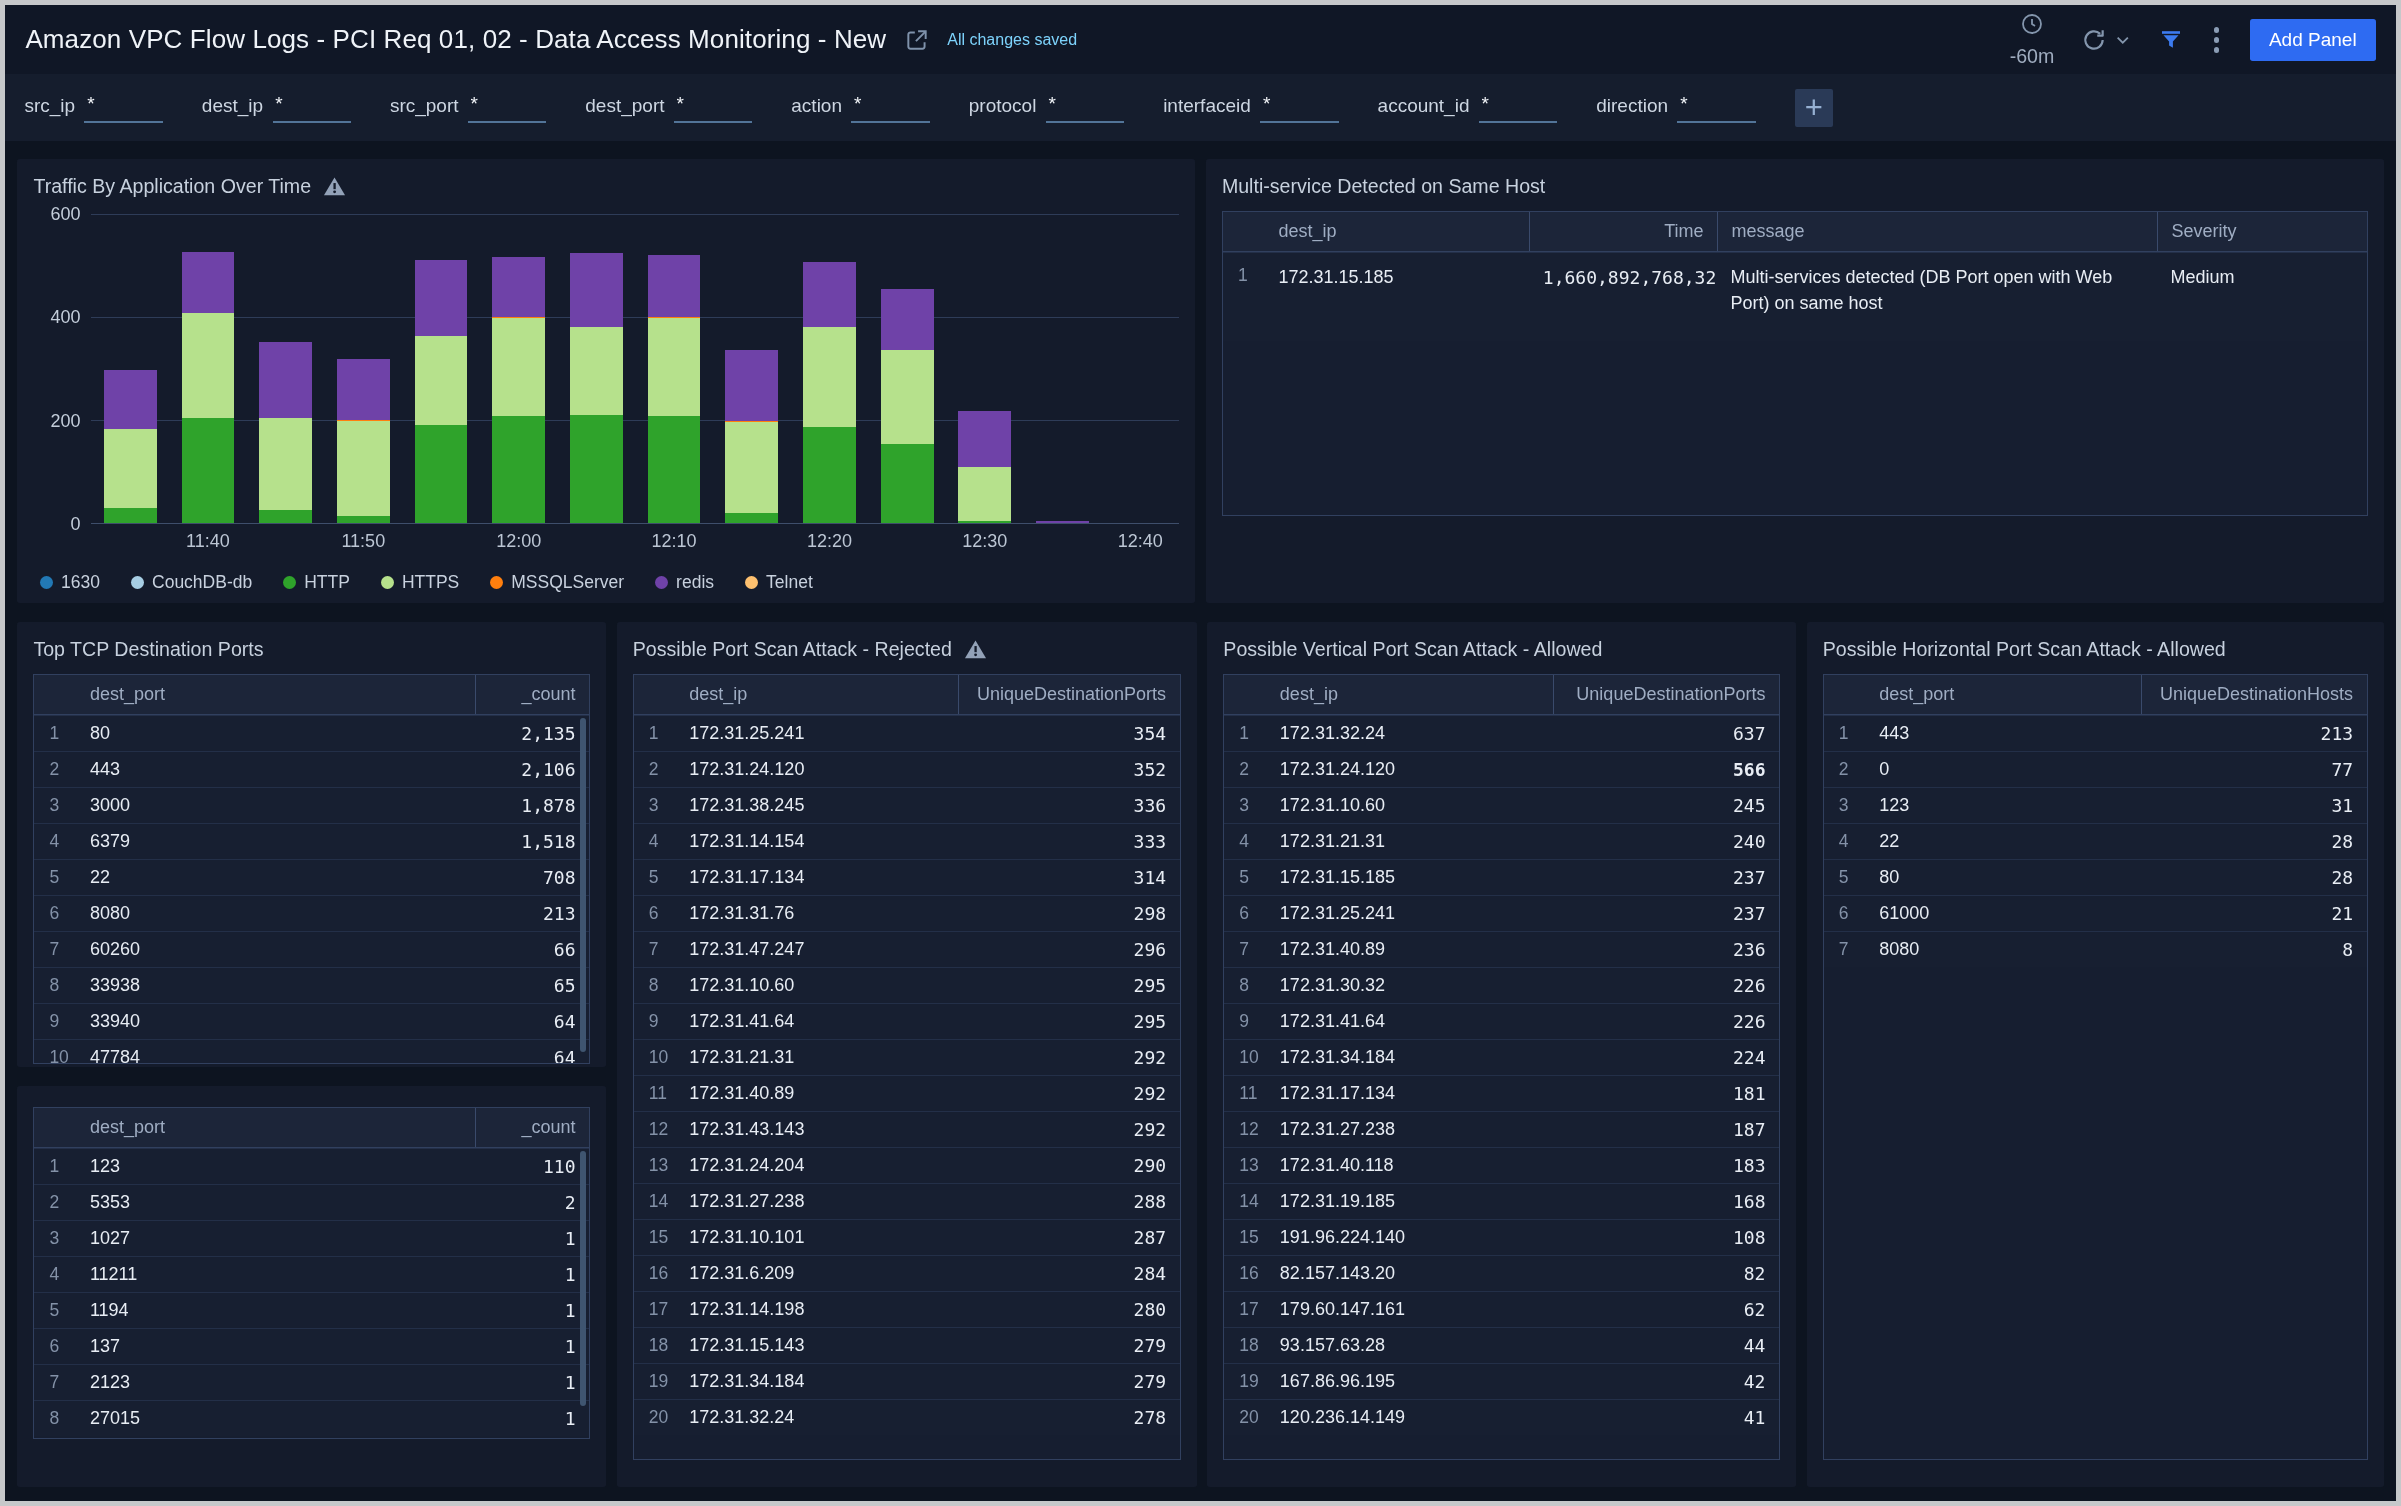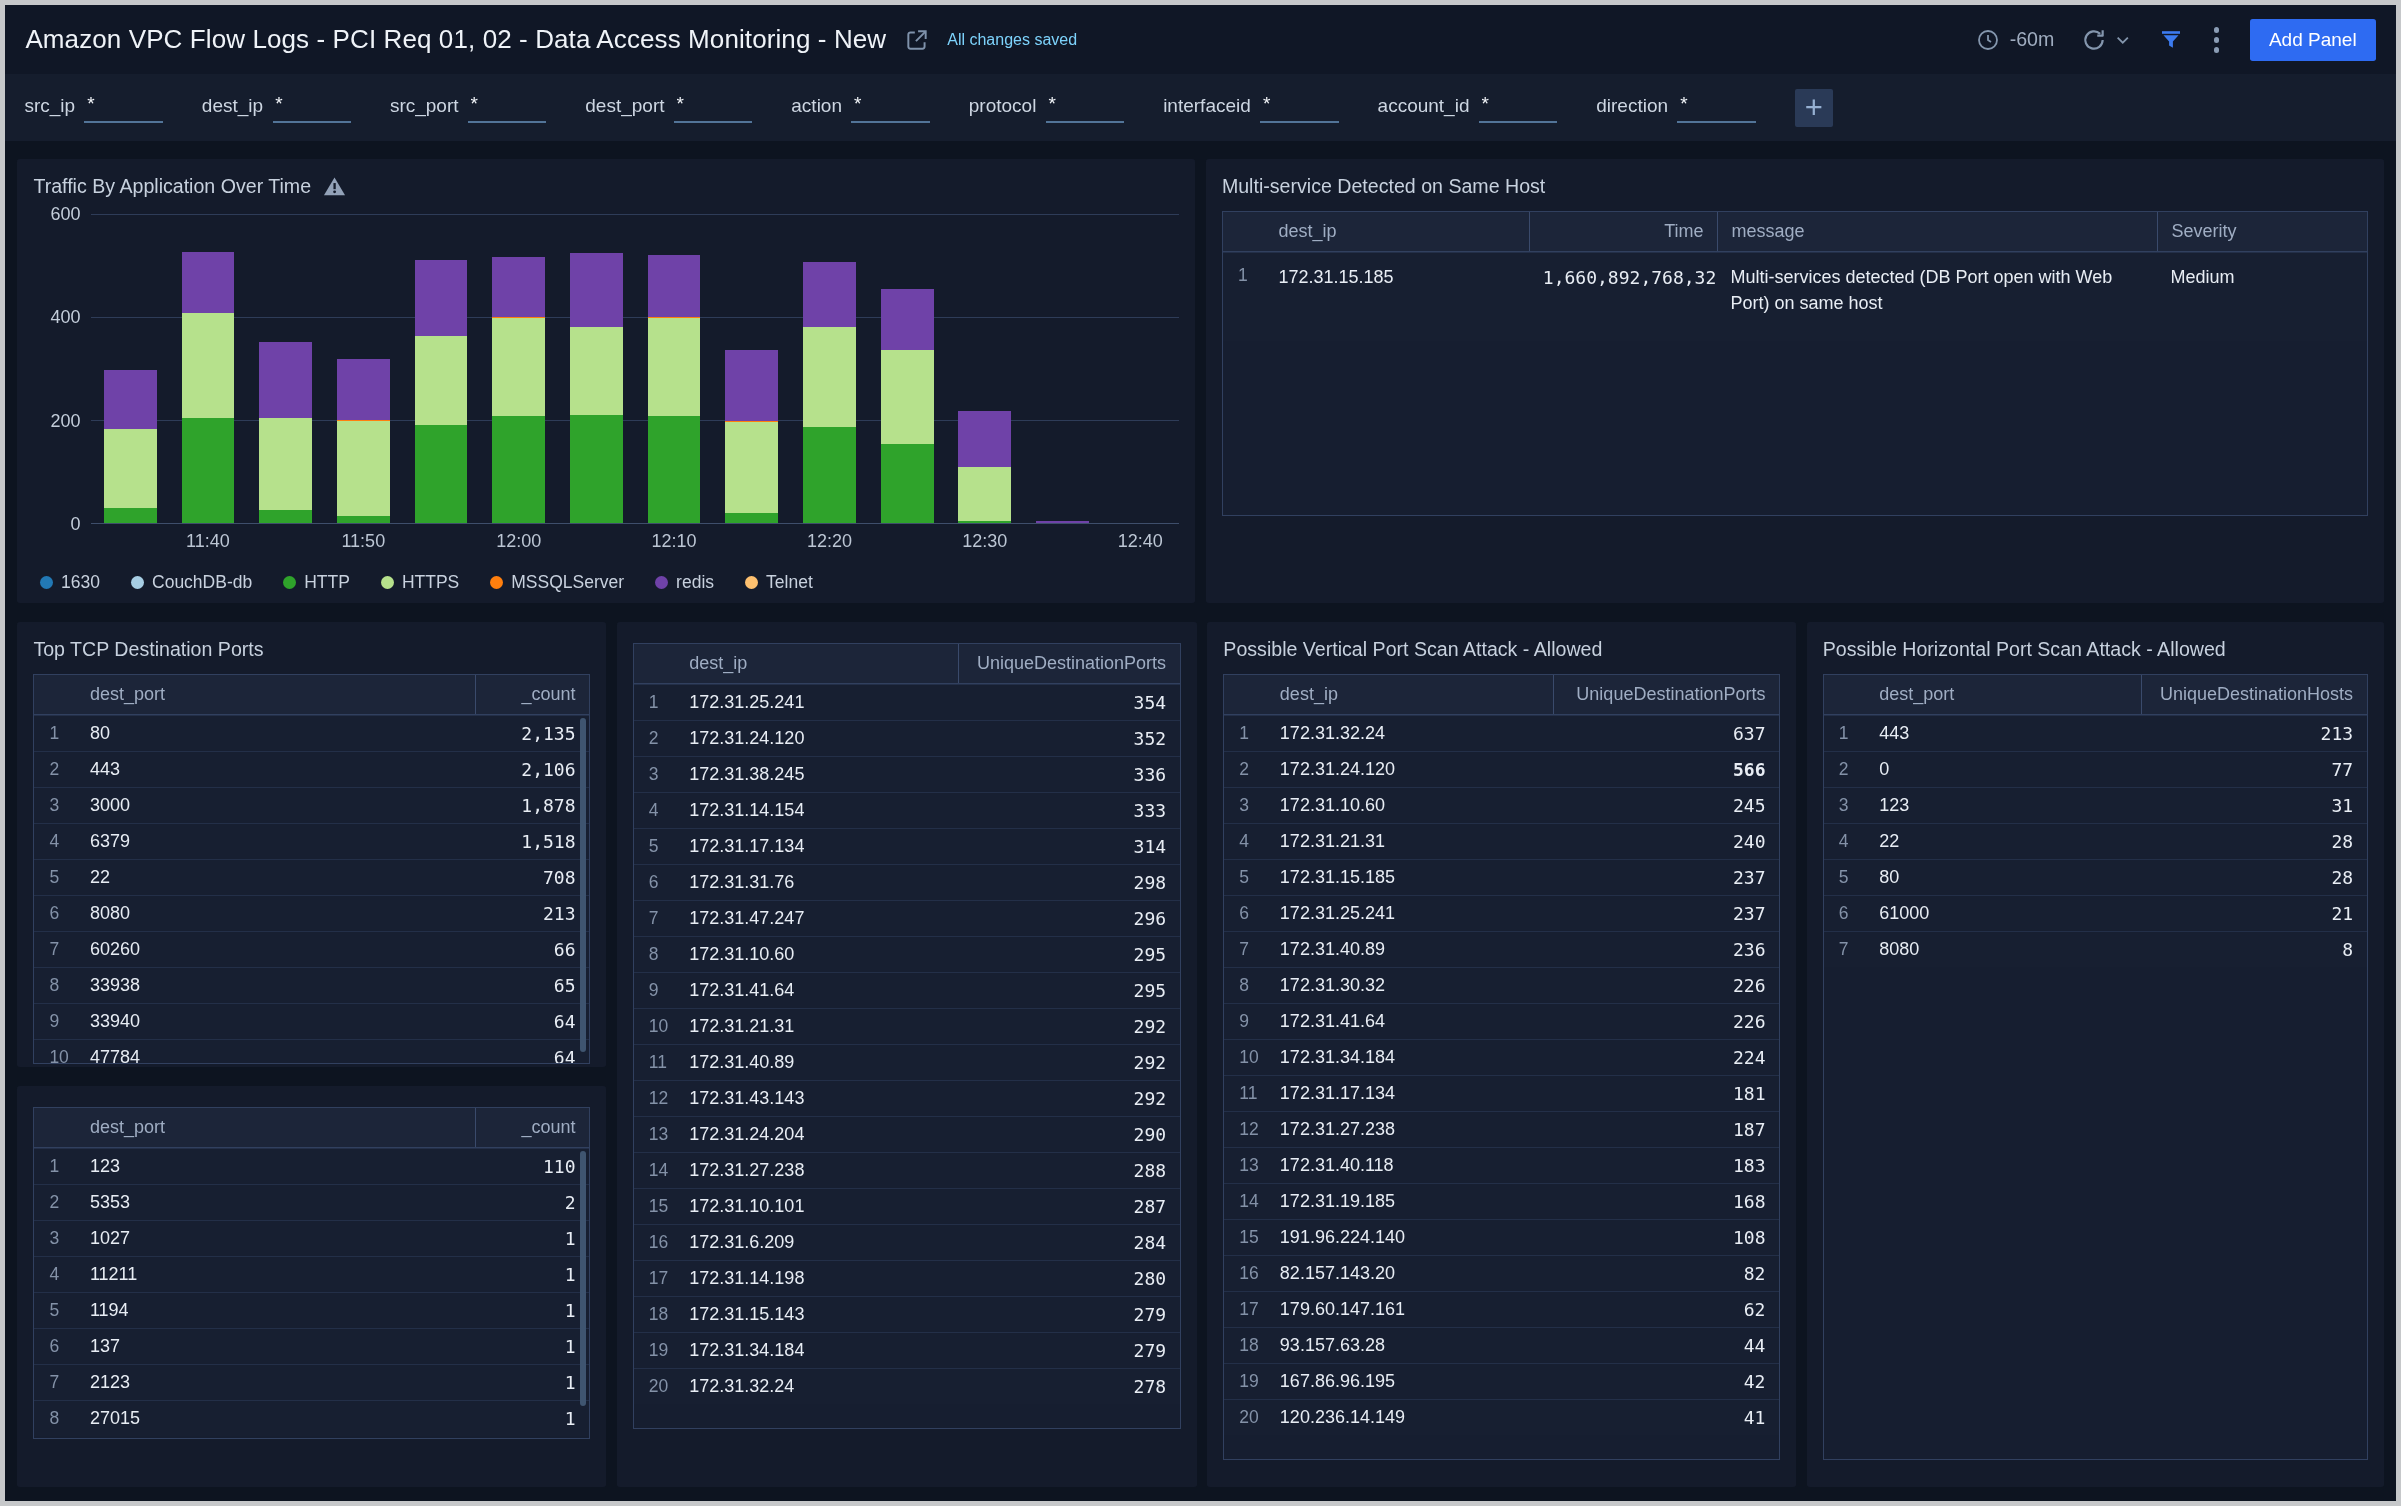--- a/index.html
+++ b/index.html
@@ -12,21 +12,21 @@
   .frame{width:2401px;height:1506px;box-sizing:border-box;padding:5.4px;background:#c6c8ca;}
   .page{width:100%;height:100%;background:#0d1420;display:flex;flex-direction:column;overflow:hidden;}
 
   
   .hdr{height:69px;flex:0 0 auto;display:flex;align-items:center;padding:0 20px;background:#101726;}
   .hdr-title{font-size:26px;color:#eff3f8;letter-spacing:0.1px;white-space:nowrap;}
   .hdr-share{margin-left:17.5px;display:flex;align-items:center;}
   .hdr-autosave{margin-left:17.5px;font-size:16px;color:#8априори;}
   .hdr-autosave{color:#7dd3fc;}
   .hdr-right{margin-left:auto;display:flex;align-items:center;gap:27px;}
-  .hdr-time{display:flex;align-items:center;gap:9.4px;font-size:19.6px;color:#9facbf;}
+  .hdr-time{display:flex;align-items:center;gap:9.4px;font-size:19.6px;color:#9facbf;flex-direction:column;}
   .hdr-refresh{display:flex;align-items:center;gap:6.7px;}
   .btn-add{background:#2e6bf2;color:#ffffff;font-size:19px;border:none;border-radius:2.7px;
            height:42px;padding:0 19px;display:flex;align-items:center;cursor:pointer;}
   .kebab{display:flex;flex-direction:column;gap:4.7px;padding:4px;}
   .kebab i{width:5.4px;height:5.4px;border-radius:50%;background:#8a9cb4;display:block;}
 
   
   .filterbar{height:67px;flex:0 0 auto;background:#151d2d;display:flex;align-items:center;
              padding:0 19px;gap:39px;}
   .ffield{display:flex;align-items:flex-start;gap:9.4px;}
@@ -477,20 +477,28 @@
                   <div class="cell c-idx">8</div>
                   <div class="cell" style="width: 78%;">27015</div>
                   <div class="cell c-num" style="width: 22%;">1</div>
                 </div>
                 <div class="scrollthumb" style="top: 43px; height: 255px;"></div>
               </div>
         </div>
       </div>
 
       <div class="panel">
+        <div class="ptitle">
+          <span>Possible Port Scan Attack - Rejected</span>
+          <svg width="23" height="23" viewBox="0 0 24 24">
+            <path d="M12 2.5 L23 21 H1 Z" fill="#93a2b8"></path>
+            <rect x="10.9" y="8.4" width="2.4" height="6.4" fill="#141b2b"></rect>
+            <circle cx="12.1" cy="17.6" r="1.5" fill="#141b2b"></circle>
+          </svg>
+        </div>
         <div class="dtable" style="height: 786px;">
               <div class="trow thead">
                 <div class="cell c-idx"></div>
                 <div class="cell" style="width: 56%; font-family: &quot;Liberation Sans&quot;, &quot;DejaVu Sans&quot;, sans-serif;">dest_ip</div>
                 <div class="cell c-num hdiv" style="width: 44%; font-family: &quot;Liberation Sans&quot;, &quot;DejaVu Sans&quot;, sans-serif;">UniqueDestinationPorts</div>
               </div>
               <div class="trow tbodyrow" style="height: 36px;">
                 <div class="cell c-idx">1</div>
                 <div class="cell" style="width: 56%;">172.31.25.241</div>
                 <div class="cell c-num" style="width: 44%;">354</div>

